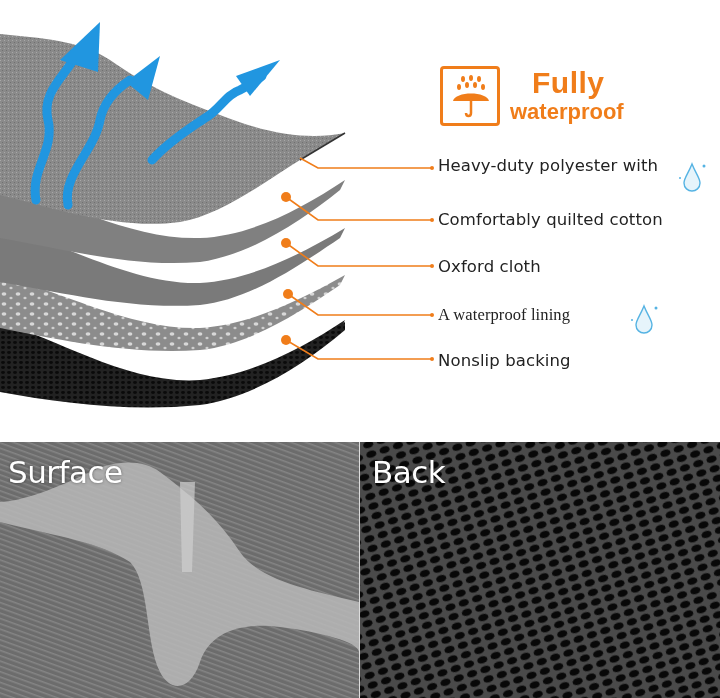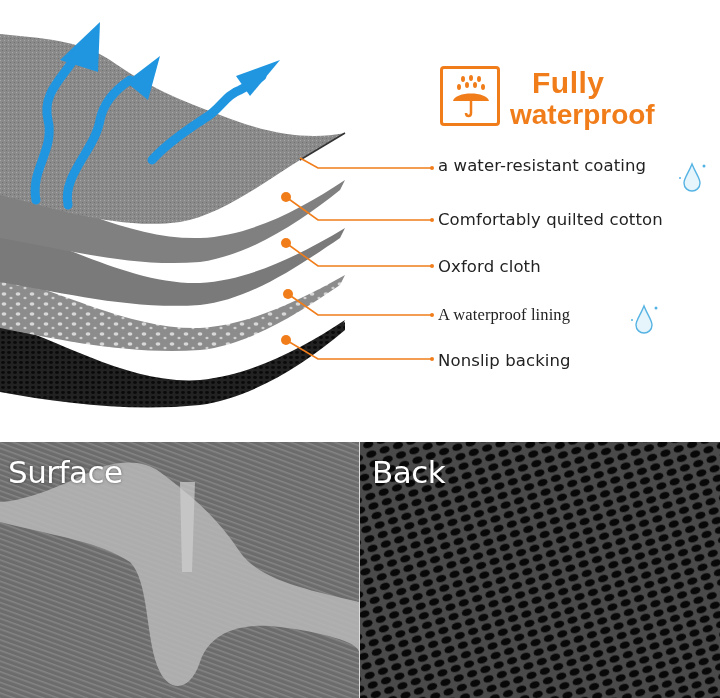--- a/index.html
+++ b/index.html
@@ -10,21 +10,21 @@
 
   .layers-svg { position: absolute; left: 0; top: 0; width: 720px; height: 442px; }
 
   .badge { position: absolute; left: 440px; top: 66px; width: 60px; height: 60px;
            border: 3px solid #f07d1a; border-radius: 4px; background: #fff; }
   .badge svg { position: absolute; left: 4px; top: 4px; }
 
   .headline-1 { position: absolute; left: 532px; top: 68px; font-family: "Liberation Sans", sans-serif;
                 font-weight: bold; font-size: 30px; color: #f07d1a; letter-spacing: 0.5px; line-height: 1; }
   .headline-2 { position: absolute; left: 510px; top: 101px; font-family: "Liberation Sans", sans-serif;
-                font-weight: bold; font-size: 28px; color: #f07d1a; line-height: 1; }
+                font-weight: bold; font-size: 22px; color: #f07d1a; line-height: 1; }
 
   .label { position: absolute; left: 438px; font-size: 16.5px; color: #222; line-height: 19px; letter-spacing: 0.1px; }
   .label.l1 { top: 156px; }
   .label.l2 { top: 210px; }
   .label.l3 { top: 257px; }
   .label.l4 { top: 305px; font-family: Liberation Serif, serif; }
   .label.l5 { top: 351px; text-align: center; }
 
   .drop-icon { position: absolute; }
 
@@ -117,21 +117,21 @@
         <ellipse cx="36" cy="14" rx="2" ry="3"></ellipse>
         <path d="M6,28 C8,18 40,18 42,28 Z"></path>
       </g>
       <path d="M24,26 L24,40 C24,44 19,44 19,40" stroke="#f07d1a" stroke-width="2.5" fill="none"></path>
     </svg>
   </div>
   <div class="headline-1">Fully</div>
   <div class="headline-2">waterproof</div>
 
   <div class="label l1">
-    <div>a water-resistant coating</div>
+    <div>Heavy-duty polyester with</div>
   </div>
   <div class="label l2">Comfortably quilted cotton</div>
   <div class="label l3">Oxford cloth</div>
   <div class="label l4">A  waterproof lining</div>
   <div class="label l5">Nonslip backing</div>
 
   <svg class="drop-icon" style="left:678px;top:160px;" width="32" height="34" viewBox="0 0 32 34" xmlns="http://www.w3.org/2000/svg">
     <path d="M14,4 C10,14 6,18 6,23 C6,28 10,31 14,31 C18,31 22,28 22,23 C22,18 18,14 14,4 Z" fill="#e6f4fb" stroke="#55b3e3" stroke-width="1.4"></path>
     <circle cx="26" cy="6" r="1.5" fill="#55b3e3"></circle>
     <circle cx="2" cy="18" r="1" fill="#55b3e3"></circle>

